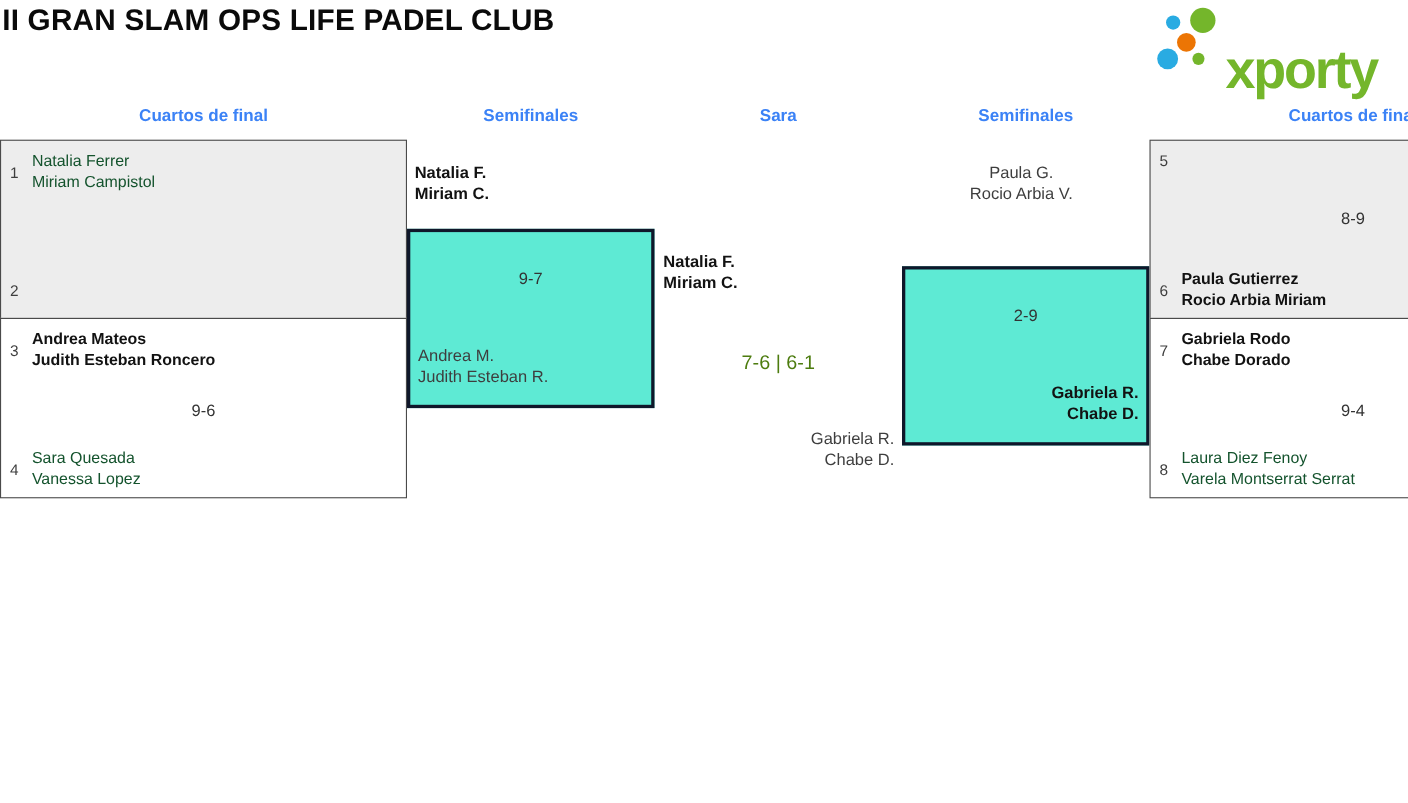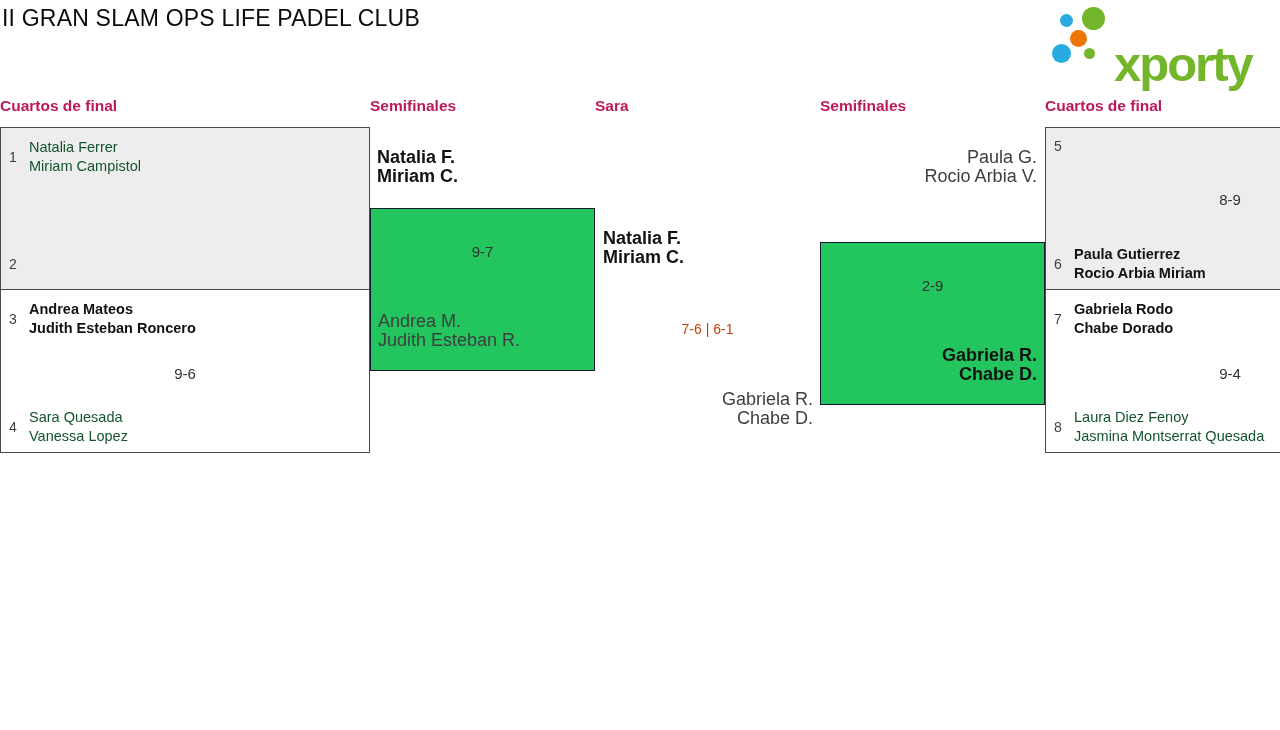--- a/index.html
+++ b/index.html
@@ -2,69 +2,69 @@
 <html><head>
 <meta charset="utf-8">
 <style>
   html,body{margin:0;padding:0;background:#ffffff;}
   body{
     width:1280px;height:730px;position:relative;overflow:hidden;
     font-family:"Liberation Sans",sans-serif;
   }
   
   .title-block{position:absolute;left:2px;top:2px;}
-  .title-line{font-size:23px;font-weight:400;color:#0a0a0a;line-height:33px;letter-spacing:.2px;}
+  .title-line{font-size:27px;font-weight:700;color:#0a0a0a;line-height:33px;letter-spacing:.2px;}
   
   .logo{position:absolute;left:1045px;top:0;width:235px;height:75px;}
   .dot{position:absolute;border-radius:50%;}
   .dot-b1{left:15px;top:14px;width:13px;height:13px;background:#29abe2;}
   .dot-g1{left:37px;top:7px;width:23px;height:23px;background:#74b62b;}
   .dot-o1{left:25px;top:30px;width:17px;height:17px;background:#ec7504;}
   .dot-b2{left:7px;top:44px;width:19px;height:19px;background:#29abe2;}
   .dot-g2{left:39px;top:48px;width:11px;height:11px;background:#74b62b;}
   .brand{position:absolute;left:69px;top:0px;font-size:49px;font-weight:700;color:#74b62b;
          letter-spacing:-2px;line-height:64px;margin-top:32px;}
   
-  .colhead{position:absolute;top:96px;font-size:15.5px;font-weight:700;color:#be185d;
-           line-height:20px;white-space:nowrap;}
+  .colhead{position:absolute;top:96px;font-size:15.5px;font-weight:700;color:#3b82f6;
+           text-align:center;line-height:20px;white-space:nowrap;}
   .ch1{left:0;width:370px;}
   .ch2{left:370px;width:225px;}
   .ch3{left:595px;width:225px;}
   .ch4{left:820px;width:225px;}
   .ch5{left:1045px;width:370px;}
   
   .box{position:absolute;border:1px solid #4a4a4a;box-sizing:border-box;background:#fff;
        display:flex;flex-direction:column;justify-content:space-between;
        padding:10px 8px 6px 8px;}
   .box.shaded{background:#ededed;}
   .qf1{left:0;top:127px;width:370px;height:163px;}
   .qf2{left:0;top:289px;width:370px;height:164px;}
   .qf3{left:1045px;top:127px;width:370px;height:163px;}
   .qf4{left:1045px;top:289px;width:370px;height:164px;}
   .slot{display:flex;align-items:center;}
   .seed{width:20px;flex:none;font-size:14px;color:#3e3e3e;}
   .names{font-size:14.5px;line-height:19px;color:#14532d;min-height:38px;white-space:nowrap;}
   .names.winner{font-weight:700;color:#121212;}
   .score{text-align:center;font-size:15px;color:#333;line-height:19px;}
   
-  .sfbox{position:absolute;border:1px solid #0f172a;box-sizing:border-box;background:#22c55e;}
+  .sfbox{position:absolute;border:3px solid #0f172a;box-sizing:border-box;background:#5eead4;}
   .sf1{left:370px;top:208px;width:225px;height:163px;}
   .sf2{left:820px;top:208px;width:225px;height:163px;margin-top:34px;}
   .sf-score{position:absolute;top:33px;left:0;right:0;text-align:center;
             font-size:15px;color:#333;line-height:19px;}
   .sf-loser-left{position:absolute;top:103px;left:7px;}
   .sf-winner-right{position:absolute;top:103px;right:7px;text-align:right;}
   
-  .float-names{position:absolute;font-size:18px;line-height:19px;white-space:nowrap;}
+  .float-names{position:absolute;font-size:15px;line-height:19px;white-space:nowrap;}
   .fw{font-weight:700;color:#121212;}
   .fr{color:#3e3e3e;}
   .sf1-winner{left:377px;top:148px;}
-  .sf2-top{left:820px;top:148px;width:217px;text-align:right;}
+  .sf2-top{left:820px;top:148px;width:217px;text-align:center;}
   .final-winner{left:603px;top:229px;}
-  .final-score{left:595px;top:320px;width:225px;text-align:center;font-size:14px;color:#c2410c;line-height:19px;position:absolute;}
+  .final-score{left:595px;top:320px;width:225px;text-align:center;font-size:18px;color:#4d7c0f;line-height:19px;position:absolute;}
   .final-loser{left:595px;top:390px;width:218px;text-align:right;}
 </style>
 </head>
 <body>
 
 <div class="title-block">
   <div class="title-line">II GRAN SLAM OPS LIFE PADEL CLUB</div>
 </div>
 
 <div class="logo">
@@ -172,16 +172,16 @@
     <div class="names winner">
       <div>Gabriela Rodo</div>
       <div>Chabe Dorado</div>
     </div>
   </div>
   <div class="score">9-4</div>
   <div class="slot">
     <span class="seed">8</span>
     <div class="names">
       <div>Laura Diez Fenoy</div>
-      <div>Jasmina Montserrat Quesada</div>
+      <div>Varela Montserrat Serrat</div>
     </div>
   </div>
 </div>
 
 </body></html>

